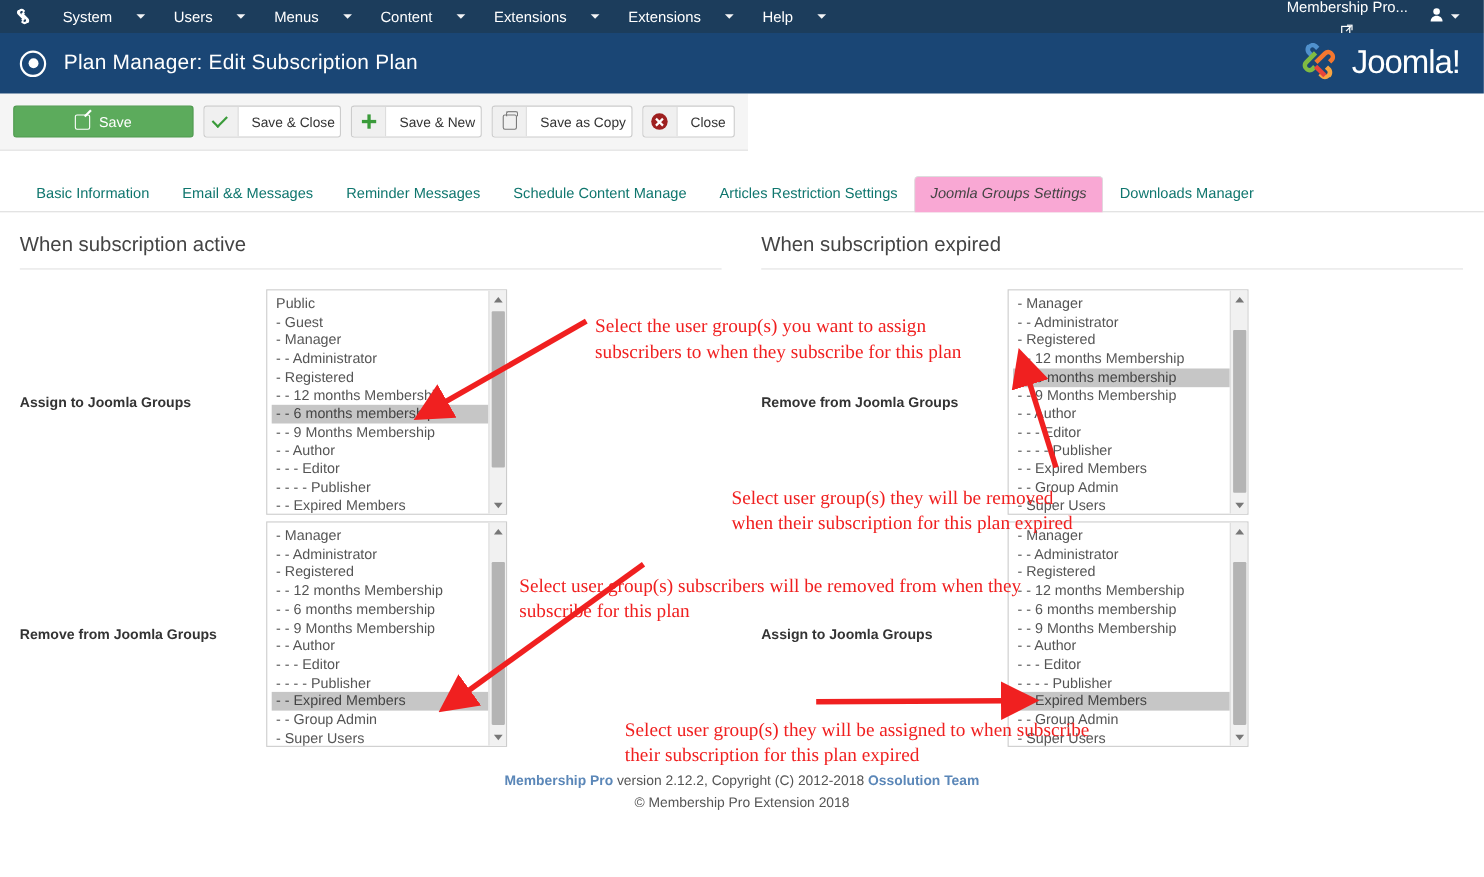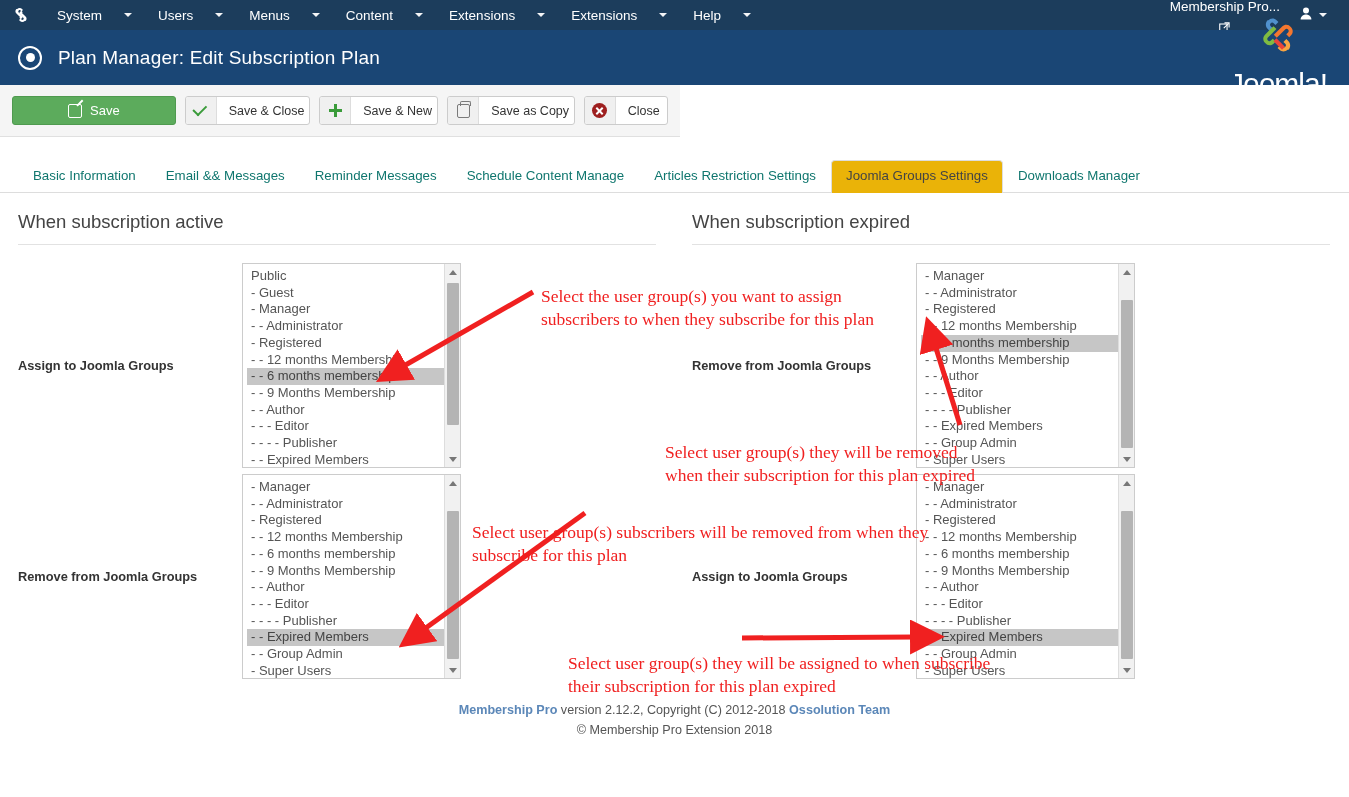--- a/index.html
+++ b/index.html
@@ -41,21 +41,21 @@
     padding:0 18px; position:relative; color:#fff;
   }
   .title-icon {
     width:24px; height:24px; border:2.4px solid #fff; border-radius:50%;
     display:flex; align-items:center; justify-content:center; margin-right:16px; flex:0 0 auto;
   }
   .title-icon::after { content:""; width:9px; height:9px; background:#fff; border-radius:50%; }
   #page-title { font-size:19px; font-weight:400; letter-spacing:.2px; }
   #joomla-brand {
     position:absolute; right:22px; top:50%; transform:translateY(-50%);
-    display:flex; align-items:center; gap:8px;flex-direction:column;
+    display:flex; align-items:center; gap:8px;
   }
   .jword { font-size:30px; color:#fff; letter-spacing:-1px; font-weight:400; }
 
   
   #toolbar {
     height:52px; background:#f5f5f5; border-bottom:1px solid #e0e0e0;
     display:flex; align-items:center; padding:0 12px; gap:9px;
     width:680px;
   }
   .btn {
@@ -106,21 +106,21 @@
   #tabs {
     display:flex; align-items:flex-end; padding:0 18px;
     border-bottom:1px solid #ddd; height:34px; margin-top:22px;
   }
   .tab {
     padding:7px 14px 8px; font-size:13.3px; color:#0f766e; cursor:pointer;
     border:1px solid transparent; border-bottom:none; margin-bottom:-1px;
     border-radius:4px 4px 0 0; white-space:nowrap; line-height:1.25;
   }
   .tab.active {
-    background:#eab308; border-color:#ddd; color:#444; border-bottom-color:#fff;
+    background:#f9a8d4; border-color:#ddd; color:#444; border-bottom-color:#fff;font-style:italic;
   }
 
   
   #panel { display:flex; padding:0; position:relative; }
   .col { width:674px; padding:0 18px; position:relative; }
   .sec-title {
     font-size:18.5px; color:#444; font-weight:400; padding:18px 0 11px;
     border-bottom:1px solid #e2e2e2; margin-bottom:18px;
   }
   .field-row { display:flex; align-items:center; margin-bottom:8px; }

